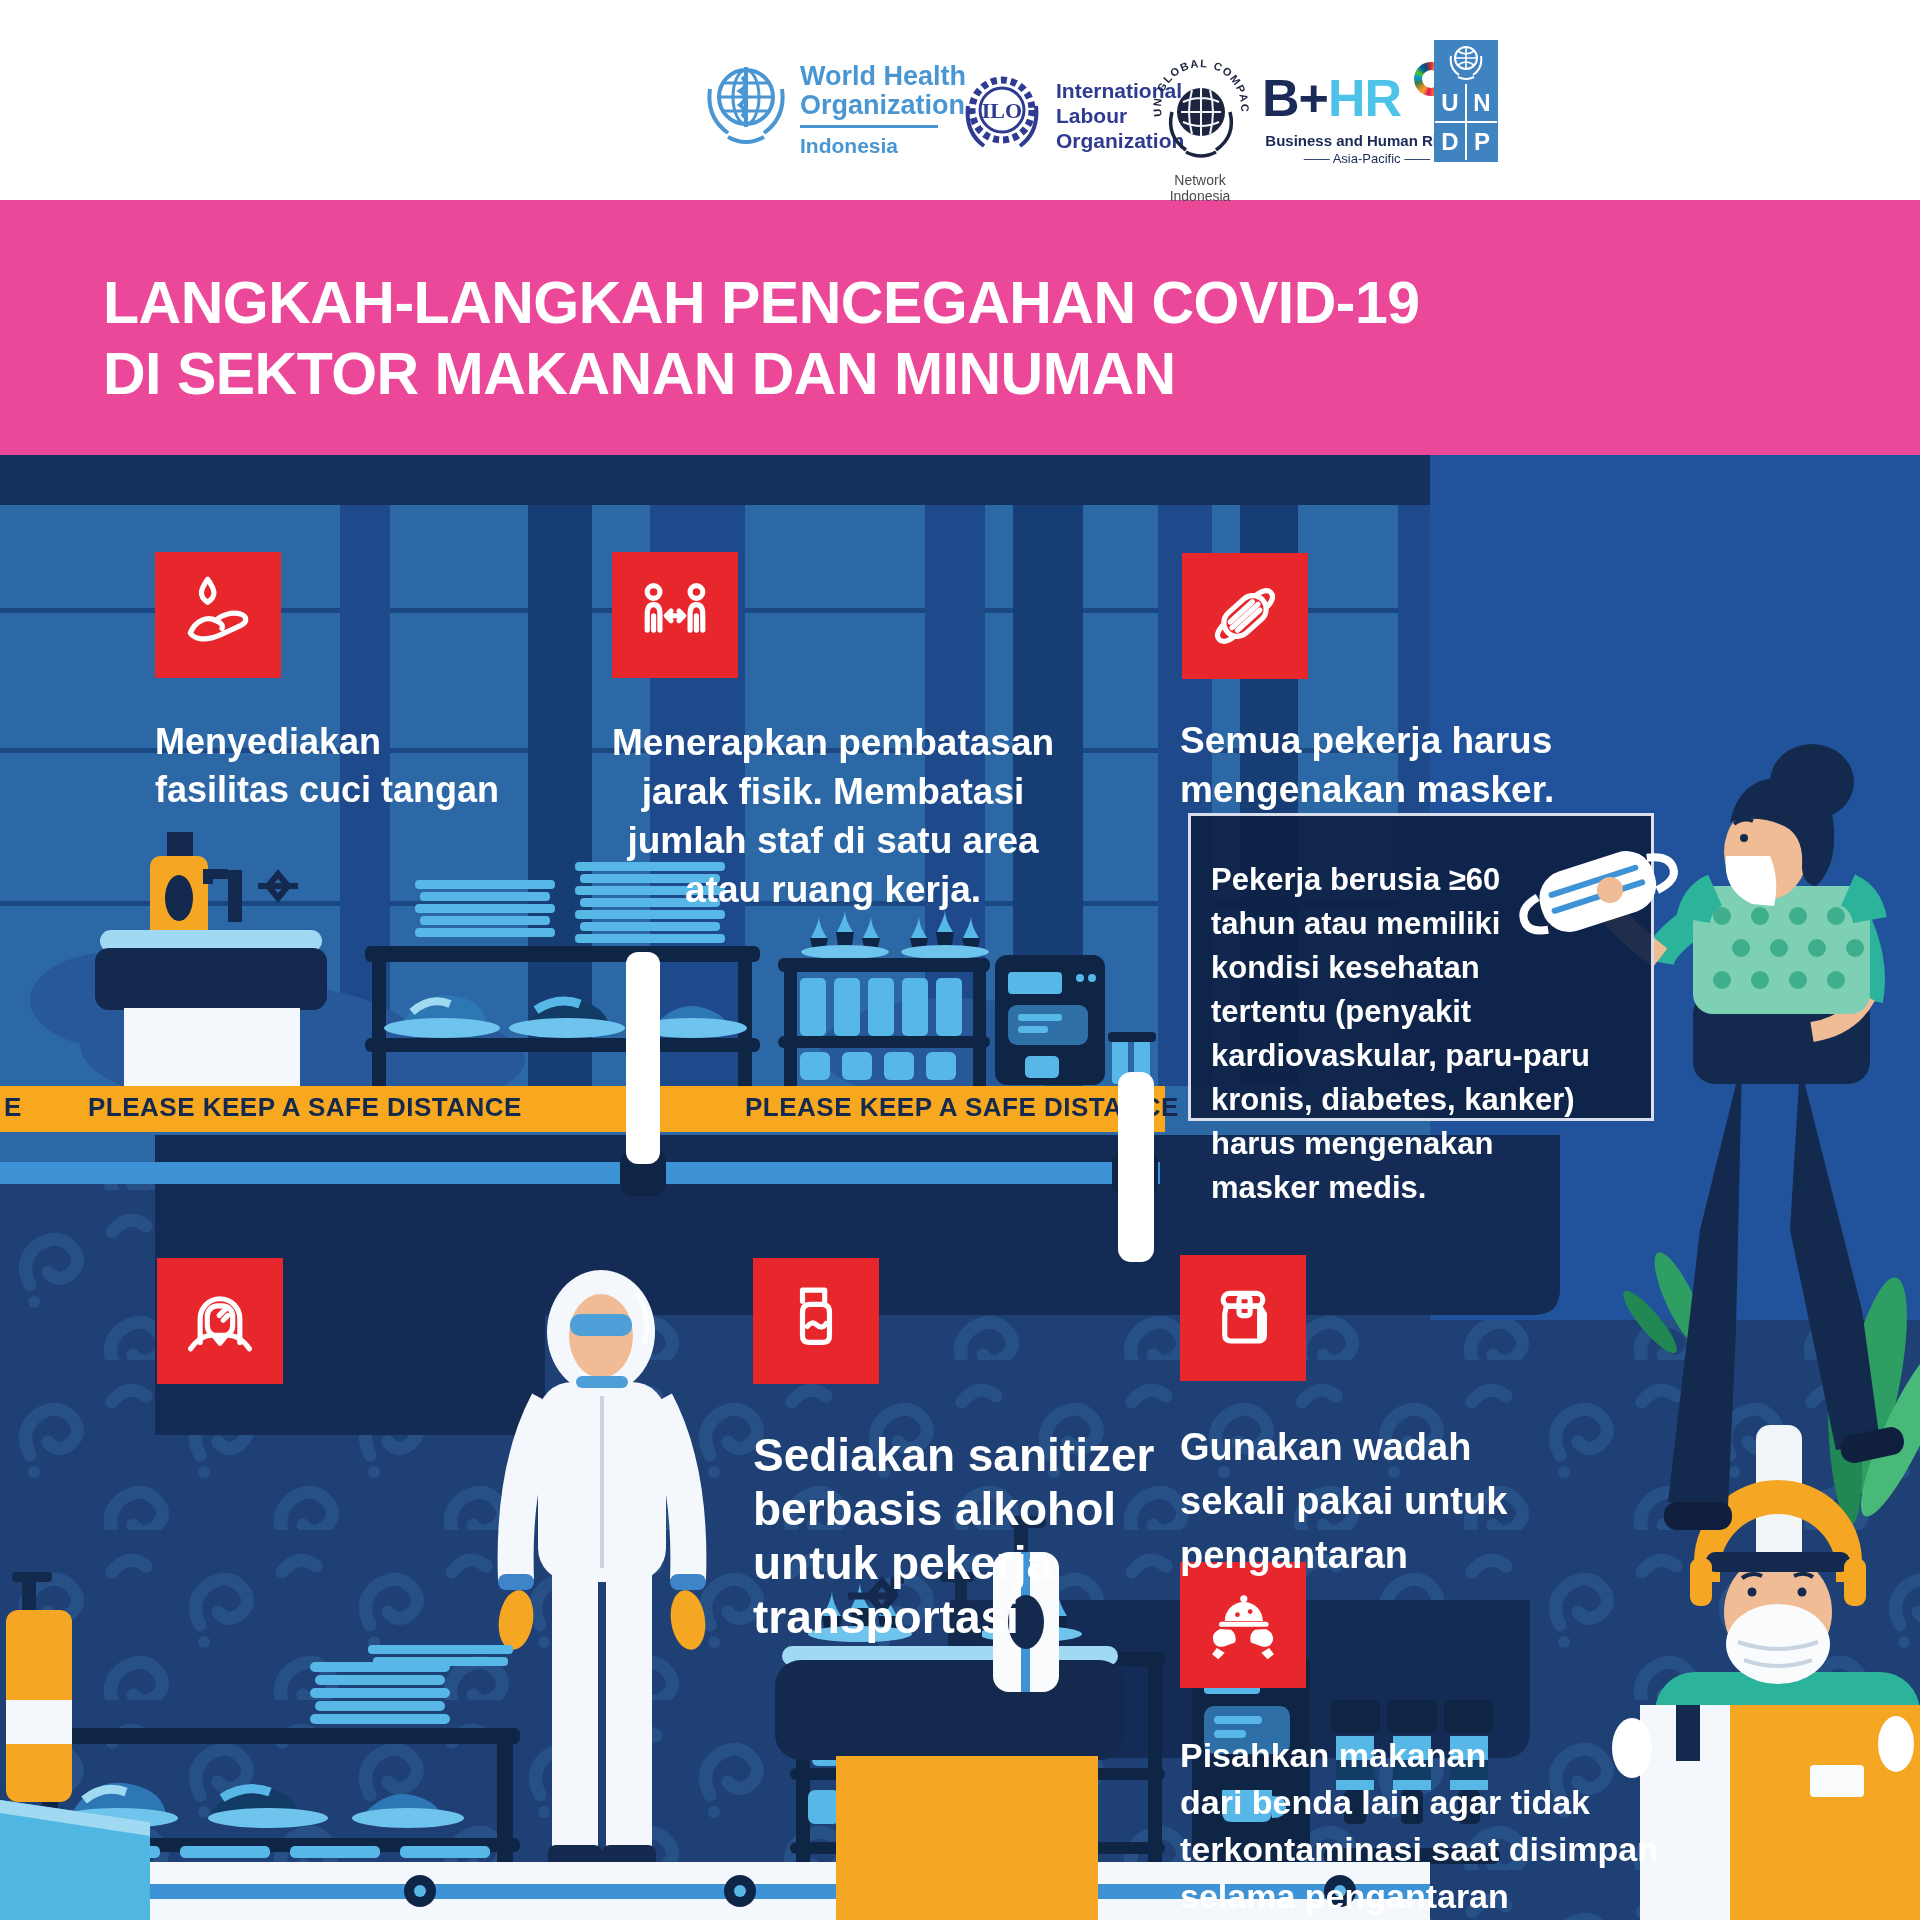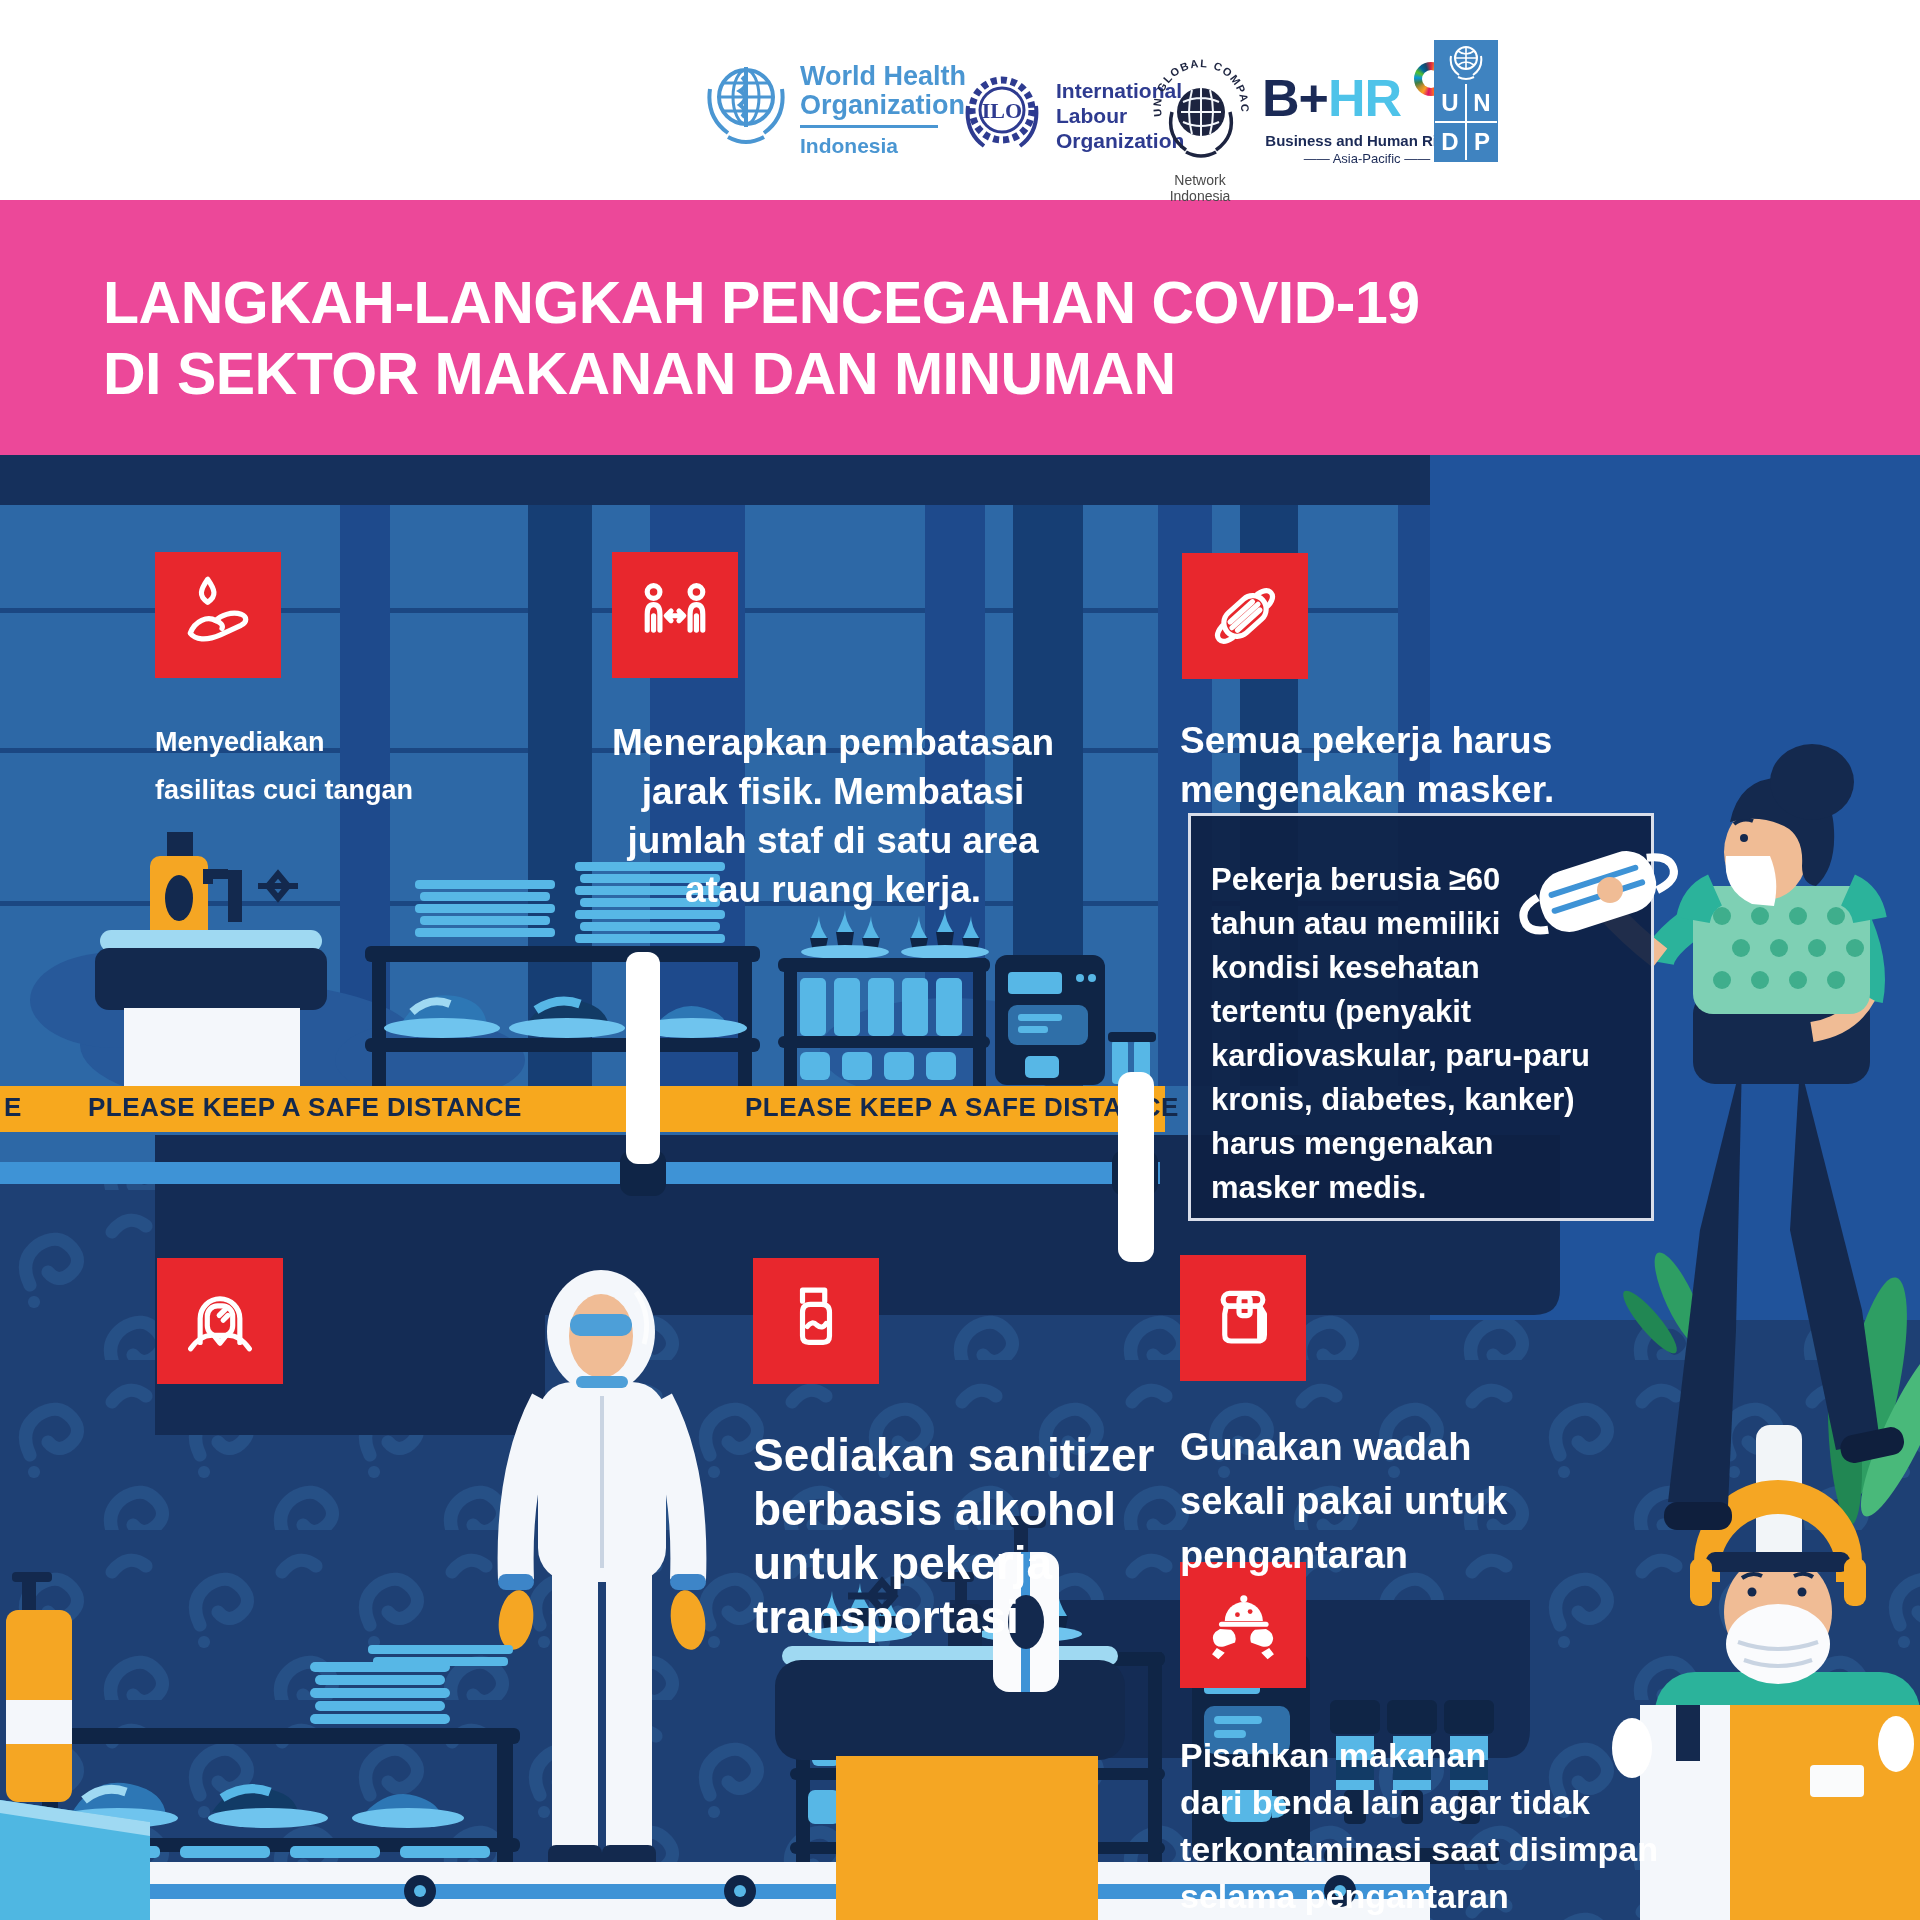--- a/index.html
+++ b/index.html
@@ -23,28 +23,28 @@
   .undp-box{width:64px;height:122px;background:#3F83C0;display:flex;flex-direction:column;align-items:center;}
   .undp-grid{display:grid;grid-template-columns:30px 30px;grid-template-rows:37px 37px;gap:2px;background:#fff;margin-top:2px;}
   .undp-cell{background:#3F83C0;color:#fff;font-weight:bold;font-size:24px;display:flex;align-items:center;justify-content:center;}
   
   svg.scene,svg.overlay{position:absolute;left:0;top:0;z-index:1;}
   svg.overlay{z-index:3;pointer-events:none;}
   
   .ovl{position:absolute;z-index:2;color:#fff;white-space:pre-line;}
   #title{left:103px;top:268px;font-size:59px;line-height:71px;font-weight:bold;letter-spacing:-0.5px;}
   .step-text{font-weight:bold;}
-  #t1{left:155px;top:718px;font-size:27px;line-height:48px;}
+  #t1{left:155px;top:718px;font-size:36px;line-height:48px;}
   #t2{left:612px;top:718px;font-size:37px;line-height:49px;text-align:center;}
   #t3{left:1180px;top:716px;font-size:37px;line-height:49px;}
   #t4{left:157px;top:1428px;font-size:39px;line-height:57px;}
   #t5{left:753px;top:1428px;font-size:46px;line-height:54px;}
   #t6{left:1180px;top:1420px;font-size:38px;line-height:54px;}
   #t7{left:1180px;top:1732px;font-size:34px;line-height:47px;}
-  #note-box{left:1188px;top:813px;width:466px;height:408px;border:3px solid #D9DEEA;
+  #note-box{left:1188px;top:813px;width:466px;height:308px;border:3px solid #D9DEEA;
             background:rgba(14,33,68,0.92);box-sizing:border-box;padding:24px 20px;}
   #note-box .nb{font-size:31px;line-height:44px;font-weight:bold;}
   .tape-txt{position:absolute;top:1092px;z-index:2;color:#14294D;font-weight:bold;
             font-size:26px;letter-spacing:0.5px;white-space:nowrap;}
   .icon-sq{position:absolute;width:126px;height:126px;background:#E8272D;z-index:2;
            display:flex;align-items:center;justify-content:center;}
   .icon-sq svg{width:100px;height:100px;}
   .ic{stroke:#fff;fill:none;stroke-width:6.5;stroke-linecap:round;stroke-linejoin:round;}
 </style>
 </head>

